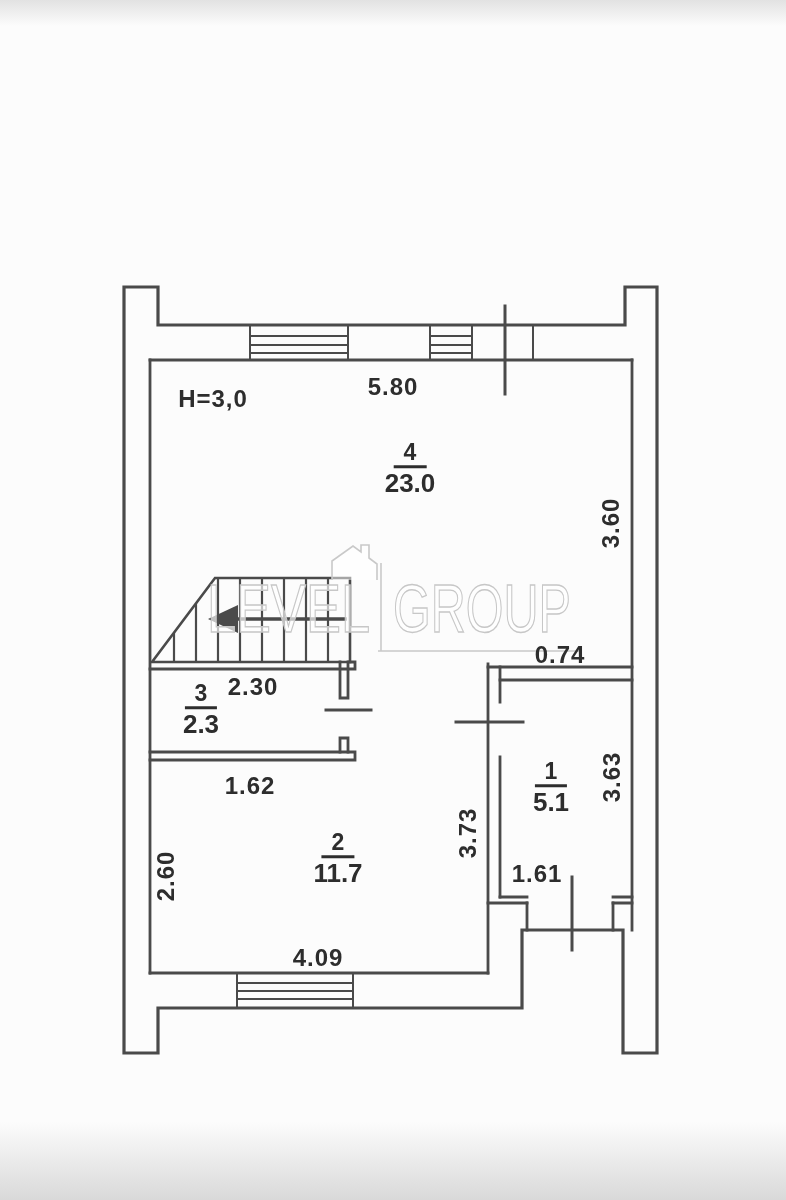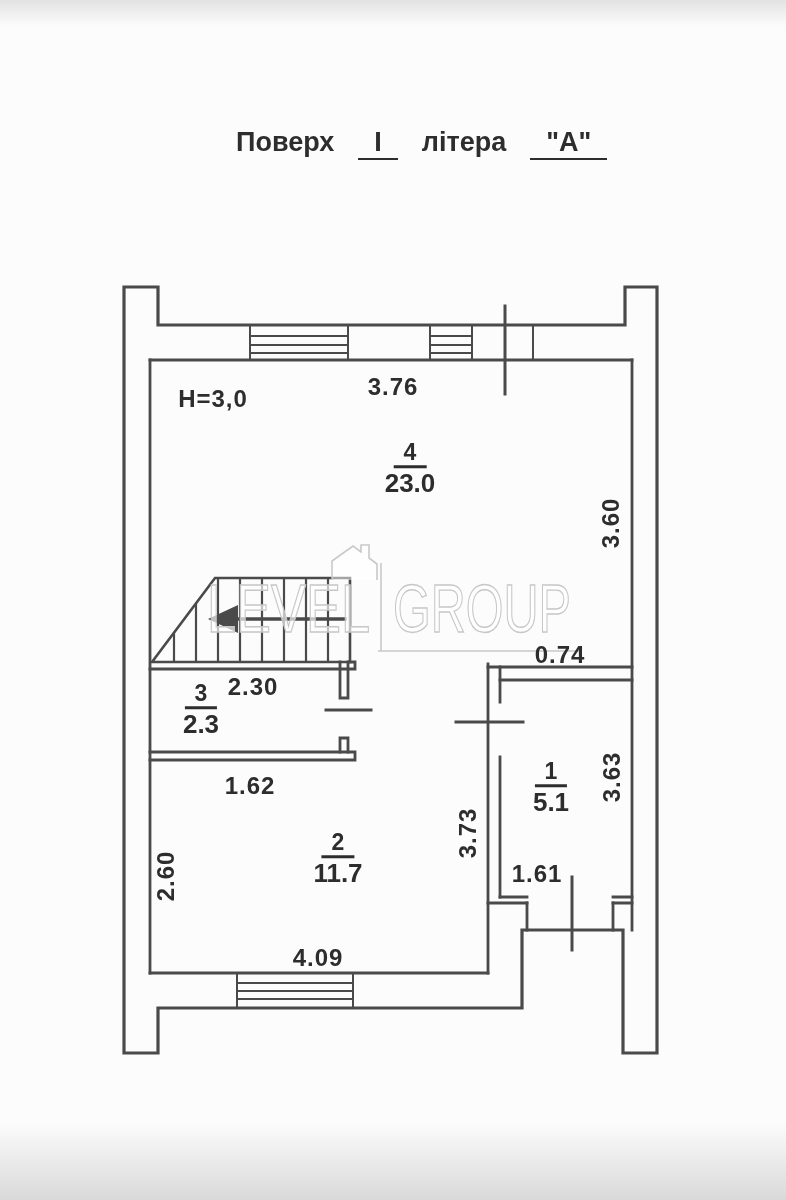--- a/index.html
+++ b/index.html
@@ -36,26 +36,20 @@
   svg{position:absolute;left:0;top:0;}
 </style>
 </head>
 <body>
 
 <div class="band-top"></div>
 <div class="band-bottom"></div>
 
 <div class="sheet">
 
-  <div class="title">
-    <span>Поверх</span>
-    <span class="uval">І</span>
-    <span>літера</span>
-    <span class="uval">"А"</span>
-  </div>
 
   <svg width="786" height="1200" viewBox="0 0 786 1200">
     <defs>
       <clipPath id="stairclip">
         <polygon points="152,662 215,578 350,578 350,662"></polygon>
       </clipPath>
     </defs>
 
     <g stroke="#4a4a4a" fill="none" stroke-width="2.8" stroke-linecap="square">
 
@@ -100,21 +94,21 @@
     <g font-family="Liberation Sans, sans-serif" font-size="68" font-weight="400">
       <path d="M332,580 V561 L353,546 L361,552 V545 H369 V558 L377,564 V580" stroke="#c9c9c9" fill="rgba(255,255,255,0.5)" stroke-width="1.6"></path>
       <path d="M381,563 V651" stroke="#c9c9c9" stroke-width="1.6" fill="none"></path>
       <path d="M378,651 H581" stroke="#c9c9c9" stroke-width="1.5" fill="none"></path>
       <text x="207" y="632" textLength="163" lengthAdjust="spacingAndGlyphs" fill="rgba(255,255,255,0.65)" stroke="#c7c7c7" stroke-width="1.4">LEVEL</text>
       <text x="393" y="632" textLength="178" lengthAdjust="spacingAndGlyphs" fill="rgba(255,255,255,0.65)" stroke="#c7c7c7" stroke-width="1.4">GROUP</text>
     </g>
   </svg>
 
   <div class="dim" style="left:213px;top:399px">H=3,0</div>
-  <div class="dim" style="left:393px;top:387px">3.76</div>
+  <div class="dim" style="left:393px;top:387px">5.80</div>
   <div class="dim vert" style="left:611px;top:523px">3.60</div>
   <div class="dim" style="left:560px;top:655px">0.74</div>
   <div class="dim" style="left:253px;top:687px">2.30</div>
   <div class="dim" style="left:250px;top:786px">1.62</div>
   <div class="dim vert" style="left:612px;top:777px">3.63</div>
   <div class="dim vert" style="left:468px;top:833px">3.73</div>
   <div class="dim vert" style="left:166px;top:876px">2.60</div>
   <div class="dim" style="left:537px;top:874px">1.61</div>
   <div class="dim" style="left:318px;top:958px">4.09</div>
 

